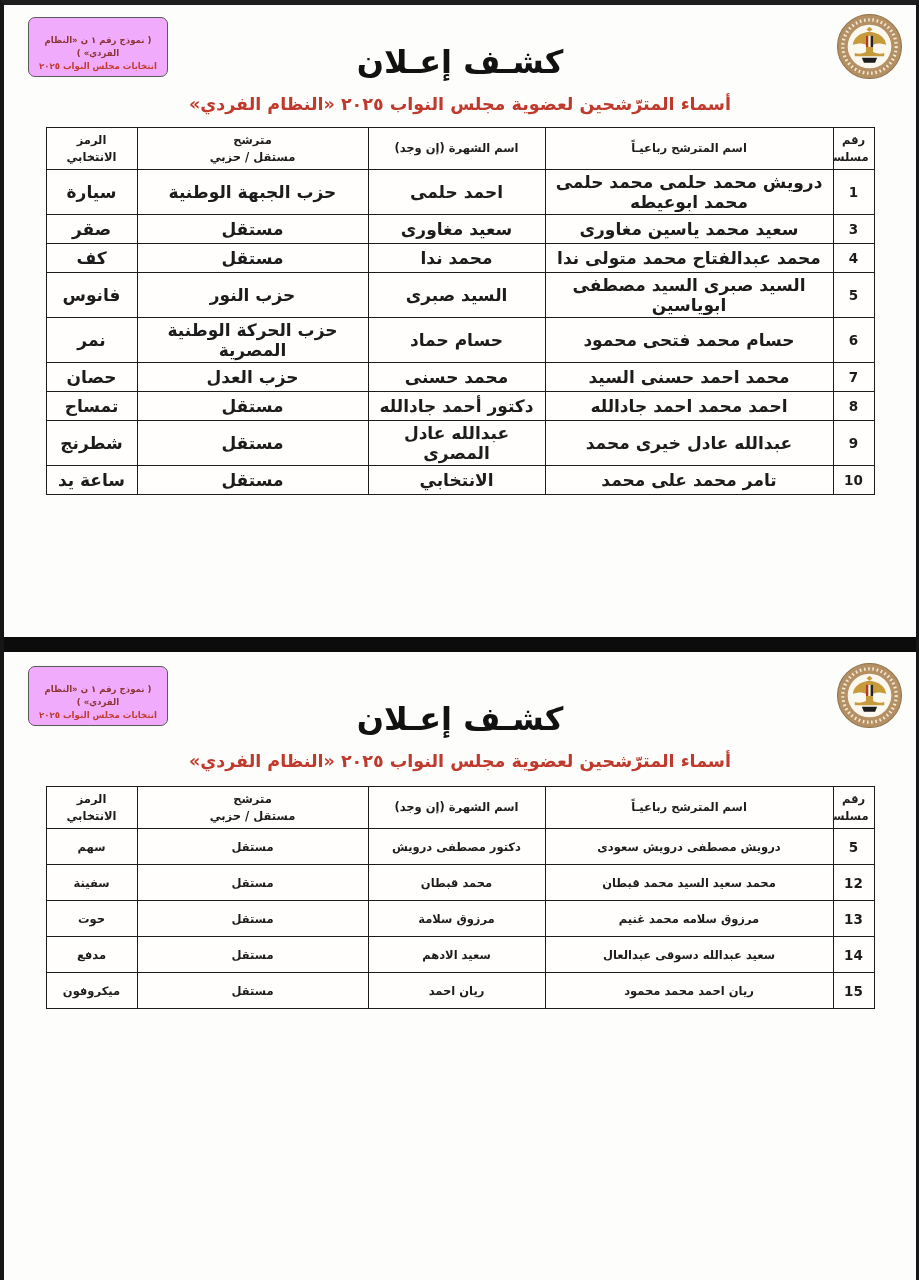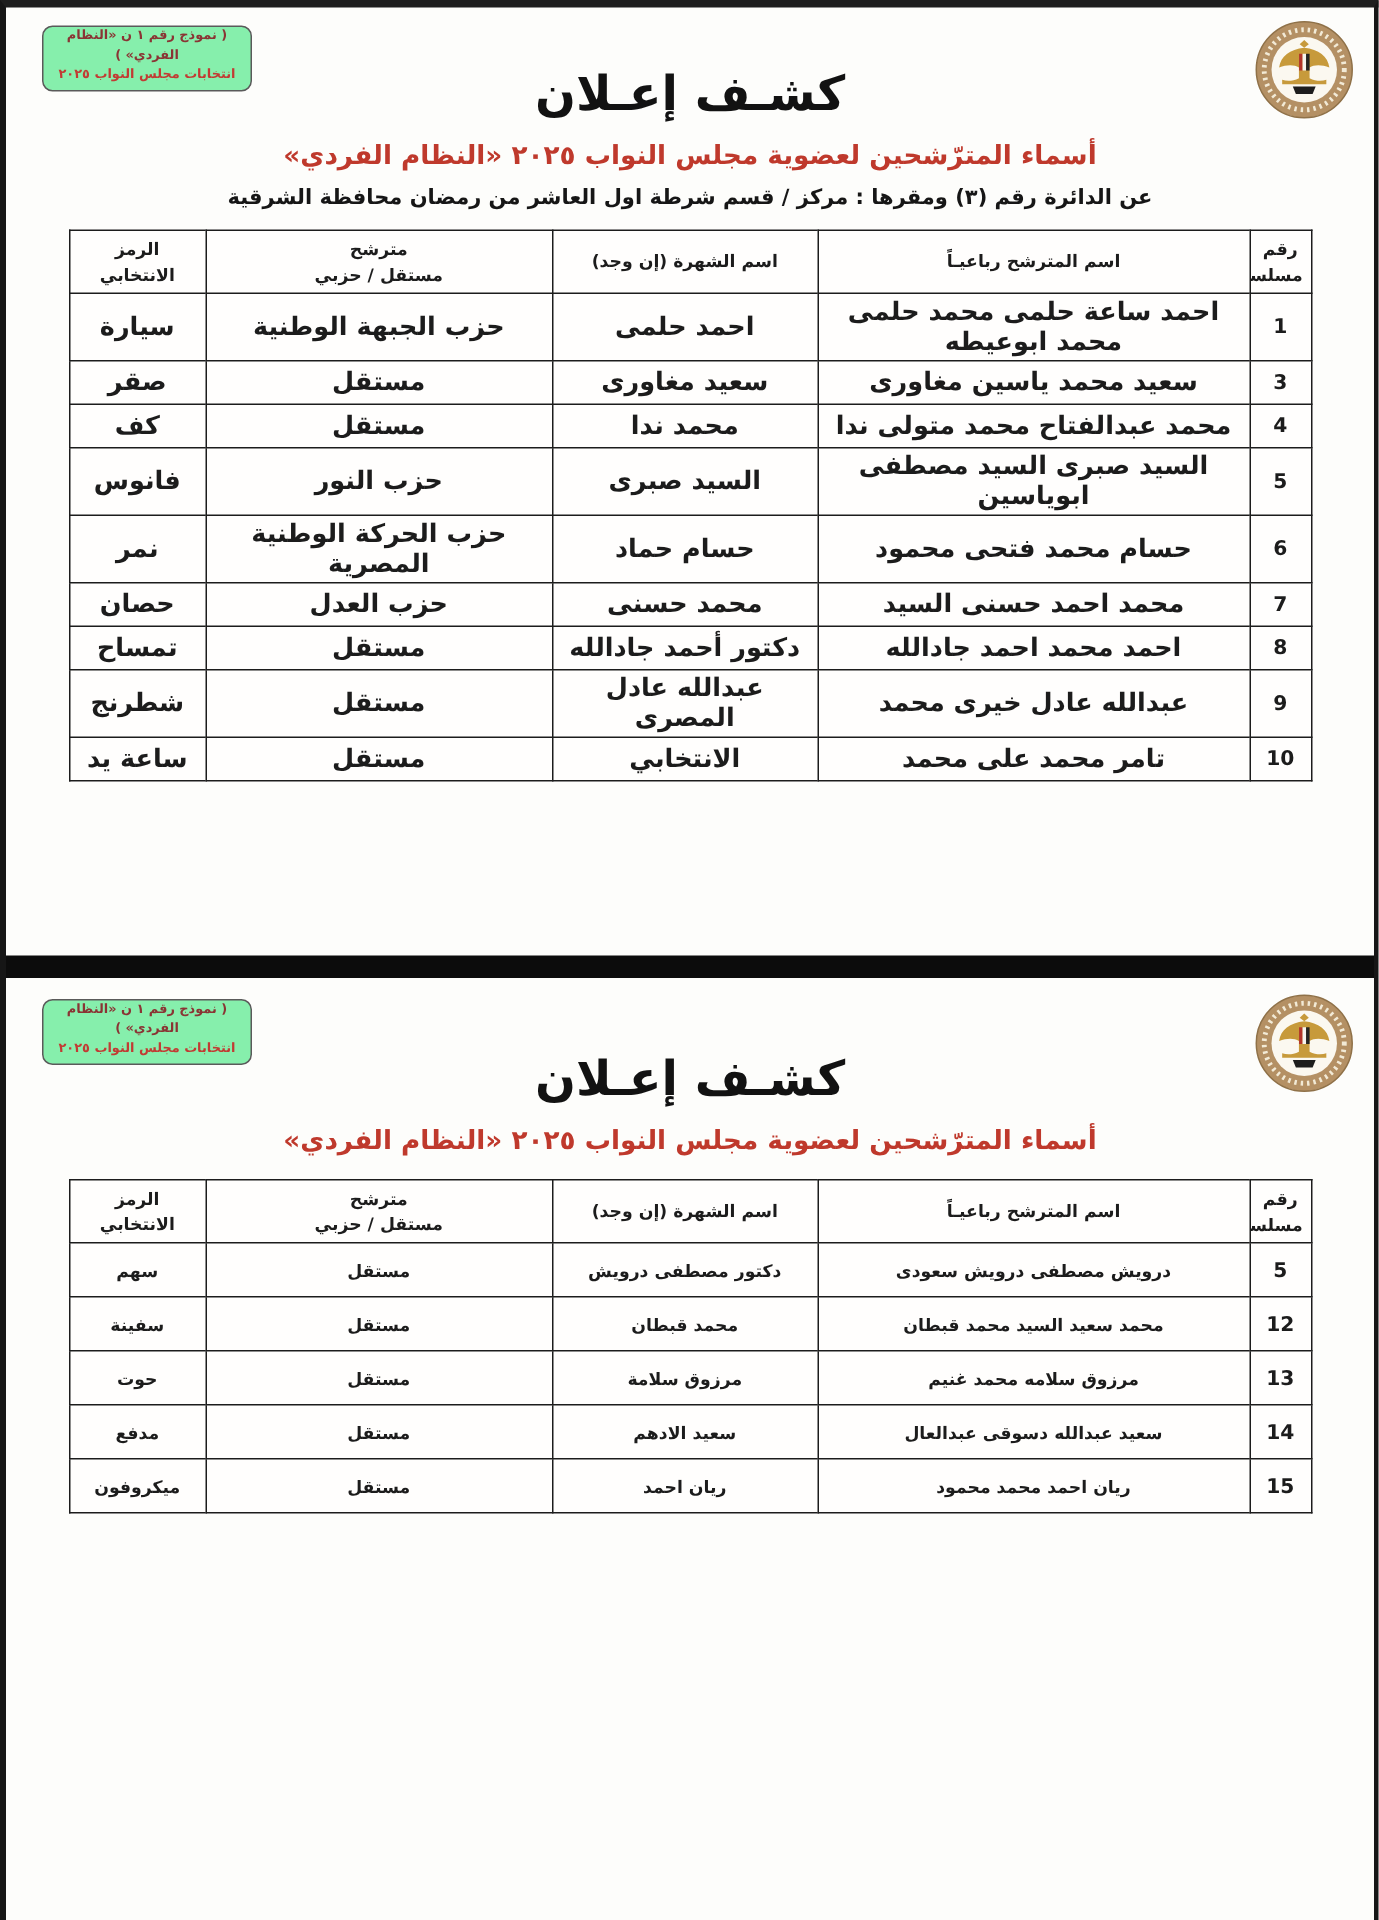--- a/index.html
+++ b/index.html
@@ -22,23 +22,23 @@
   .page-1{height:632px;}
   .page-2{height:628px;}
   .page-divider{height:15px;width:100%;background:#0c0c0c;}
 
   
   .stamp{
     position:absolute;top:12px;left:24px;
     width:140px;
     border:1.5px solid #5a5a5a;
     border-radius:7px;
-    background:#86efac;
-    text-align:center;
-    padding:0 3px 3px;
+    background:#f0abfc;
+    text-align:center;
+    padding:16px 3px 3px;
     box-sizing:border-box;
     direction:rtl;
   }
   .stamp .l1{color:#8a3434;font-size:8.6px;font-weight:bold;line-height:1.5;}
   .stamp .l2{color:#c23b33;font-size:8.6px;font-weight:bold;line-height:1.5;text-align:center;}
   .page-2 .stamp{top:14px;}
 
   
   .logo{position:absolute;top:8px;right:13px;width:67px;height:67px;}
   .page-2 .logo{top:10px;}
@@ -110,21 +110,20 @@
         <path d="M33 18.5 C 23.5 19.5 17.5 24 16.5 31.5 C 21.5 29.5 26.5 29.5 29.5 31.5 L29.5 38.5 C 25.5 40.5 21.5 40.5 18.5 39.5 L18.5 42.5 L47.5 42.5 L47.5 39.5 C 44.5 40.5 40.5 40.5 36.5 38.5 L36.5 31.5 C 39.5 29.5 44.5 29.5 49.5 31.5 C 48.5 24 42.5 19.5 33 18.5 Z" fill="#c79a3b"></path>
         <rect x="29.6" y="22.5" width="2.3" height="11" fill="#b3342b"></rect>
         <rect x="31.9" y="22.5" width="2.3" height="11" fill="#f6f4ee"></rect>
         <rect x="34.2" y="22.5" width="2.3" height="11" fill="#242424"></rect>
         <path d="M25.5 44 L40.5 44 L38.5 49 L27.5 49 Z" fill="#1d1d1d"></path>
       </svg>
     </div>
 
     <h1 class="title">كشـف إعـلان</h1>
     <h2 class="subtitle">أسماء المترّشحين لعضوية مجلس النواب ٢٠٢٥ «النظام الفردي»</h2>
-    <div class="district">عن الدائرة رقم (٣)   ومقرها : مركز / قسم شرطة  اول العاشر من رمضان    محافظة  الشرقية</div>
 
     <table class="roster">
       <colgroup>
         <col style="width:41px">
           <col style="width:288px">
           <col style="width:177px">
           <col style="width:231px">
           <col style="width:91px">
       </colgroup>
       <thead>
@@ -135,21 +134,21 @@
           <th>اسم الشهرة (إن وجد)</th>
           <th>مترشح
 مستقل / حزبي</th>
           <th>الرمز
 الانتخابي</th>
         </tr>
       </thead>
       <tbody>
           <tr>
             <td class="serial">1</td>
-            <td>احمد ساعة حلمى محمد حلمى محمد ابوعيطه</td>
+            <td>درويش محمد حلمى محمد حلمى محمد ابوعيطه</td>
             <td>احمد حلمى</td>
             <td>حزب الجبهة الوطنية</td>
             <td>سيارة</td>
           </tr>
           <tr>
             <td class="serial">3</td>
             <td>سعيد محمد ياسين مغاورى</td>
             <td>سعيد مغاورى</td>
             <td>مستقل</td>
             <td>صقر</td>

